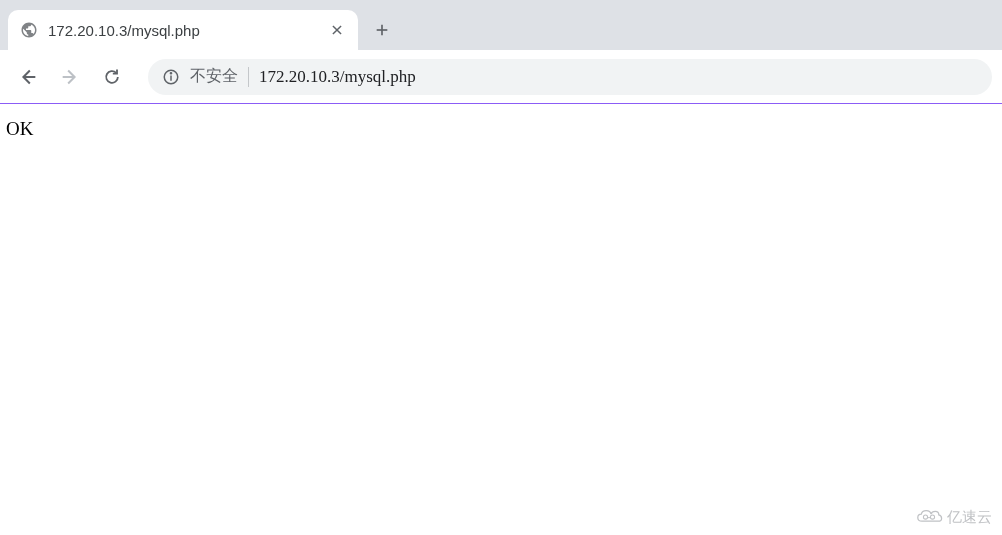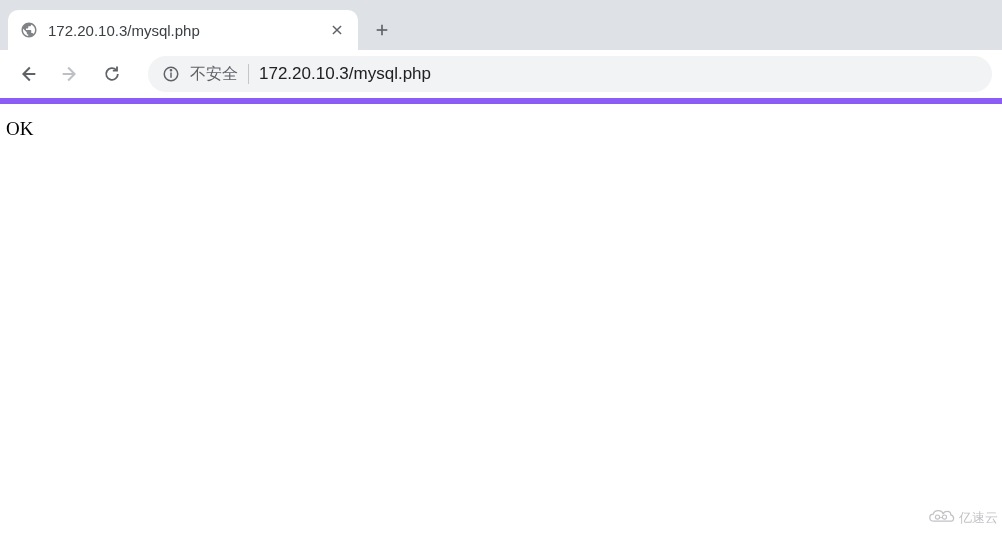--- a/index.html
+++ b/index.html
@@ -74,21 +74,22 @@
       margin-bottom: 4px;
       border-radius: 50%;
     }
     .toolbar {
       background: #ffffff;
       height: 54px;
       display: flex;
       align-items: center;
       padding: 0 10px;
       gap: 6px;
-      border-bottom: 6px solid #8b5cf6;
+      border-bottom: 1px solid #8b5cf6;
+      font-family: Liberation Serif, serif;
     }
     .nav-btn {
       width: 36px;
       height: 36px;
       display: flex;
       align-items: center;
       justify-content: center;
       cursor: pointer;
       border-radius: 50%;
       color: #5f6368;
@@ -136,27 +137,27 @@
       overflow: hidden;
     }
     .page-content {
       padding: 14px 6px;
       font-size: 19px;
       color: #000000;
       font-family: "Times New Roman", serif;
     }
     .watermark {
       position: absolute;
-      right: 4px;
+      right: 10px;
       bottom: 8px;
       display: flex;
       align-items: flex-end;
       gap: 4px;
       color: #c0c2c5;
-      font-size: 13px;
+      font-size: 15px;
     }
     .watermark svg {
       width: 28px;
       height: 20px;
     }
   </style>
 </head>
 <body>
 
 <div class="tab-bar">

